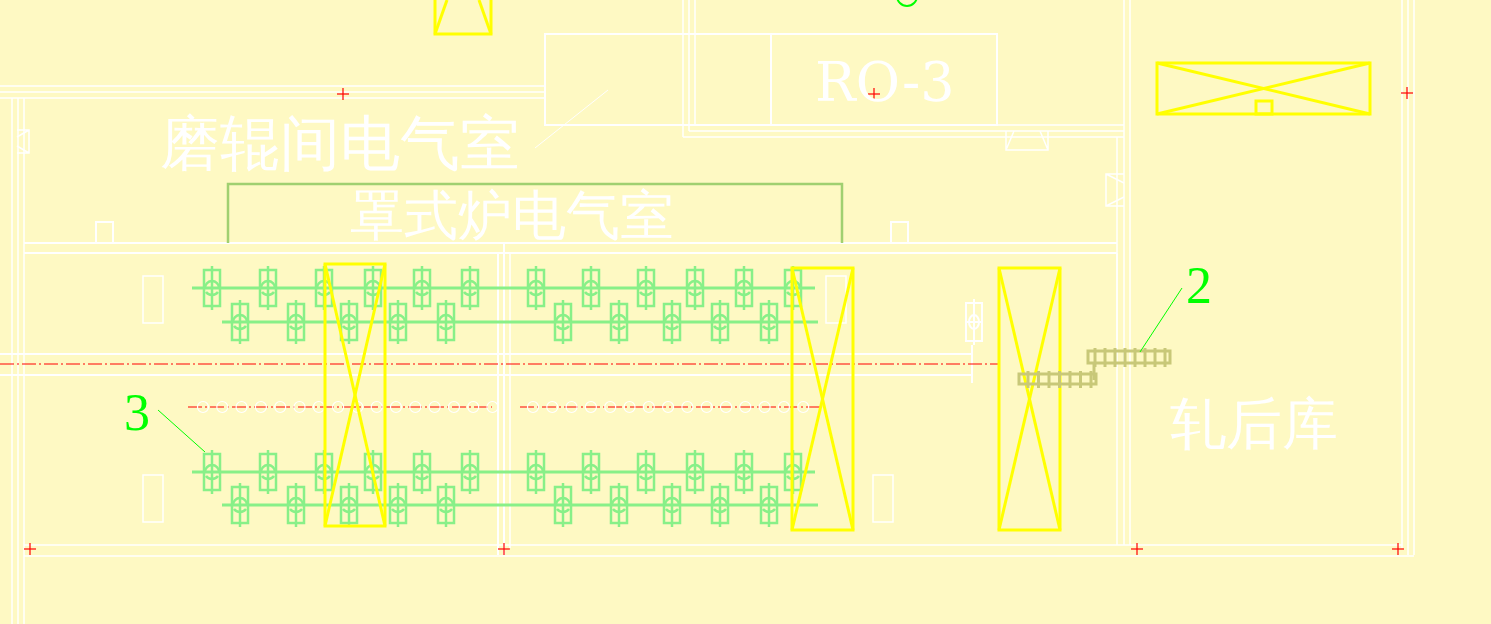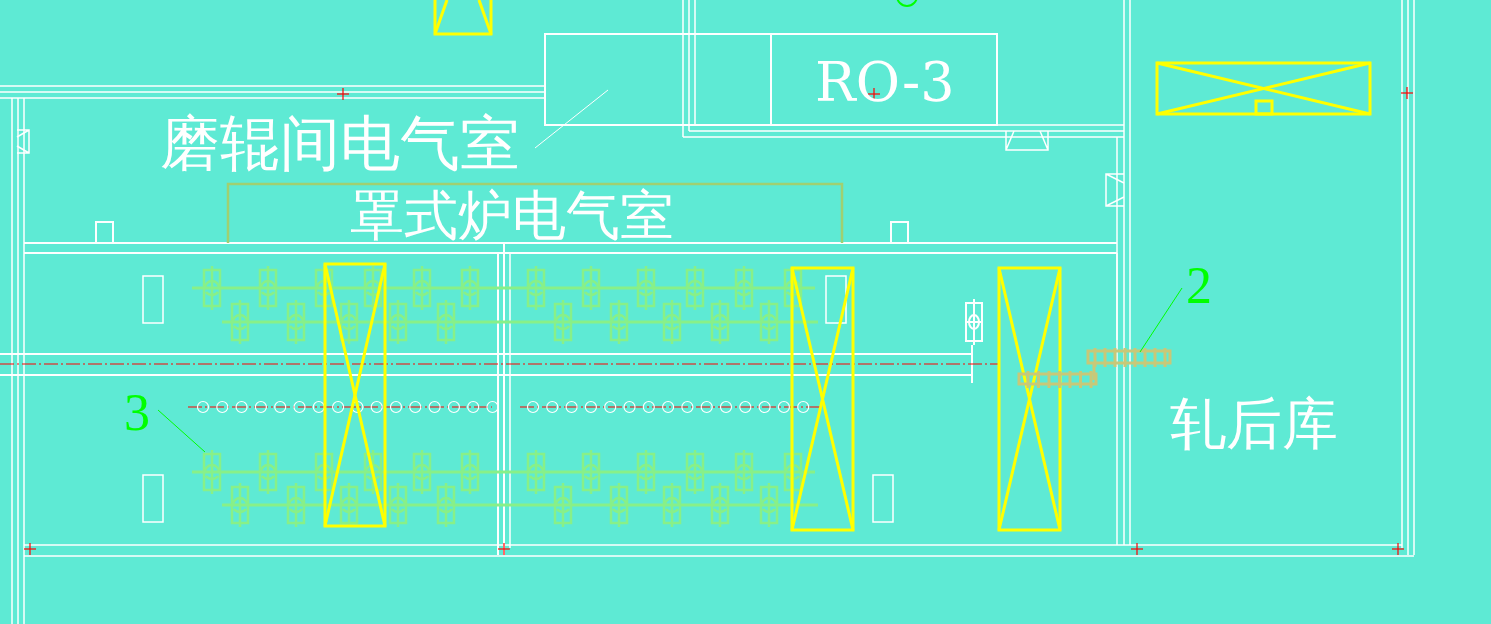--- a/index.html
+++ b/index.html
@@ -1,16 +1,16 @@
 <!DOCTYPE html>
 <html><head>
   <meta charset="utf-8">
   <style>
     html, body { margin: 0; padding: 0; background: #000; }
-    #canvas { position: relative; width: 1491px; height: 624px; background: #5eead4; overflow: hidden; }
+    #canvas { position: relative; width: 1491px; height: 624px; background: #fef9c3; overflow: hidden; }
     svg { position: absolute; left: 0; top: 0; }
     .wall { stroke: #ffffff; fill: none; stroke-width: 2; }
     .wall-thin { stroke: #ffffff; fill: none; stroke-width: 1.5; }
     .ybox { stroke: #ffff00; fill: none; stroke-width: 3; }
     .gline { stroke: #88f088; stroke-width: 3; fill: none; }
     .groller { stroke: #88f088; stroke-width: 2.5; fill: none; }
     .olive { stroke: #c8c878; fill: none; stroke-width: 3; }
     .redc { stroke: #ff0000; stroke-width: 1.2; }
     .dash { stroke: #ff0000; stroke-width: 1; stroke-dasharray: 14 3 2 3; }
     .label-cn { font-family: "DejaVu Serif", "Liberation Serif", serif; fill: #ffffff; }

